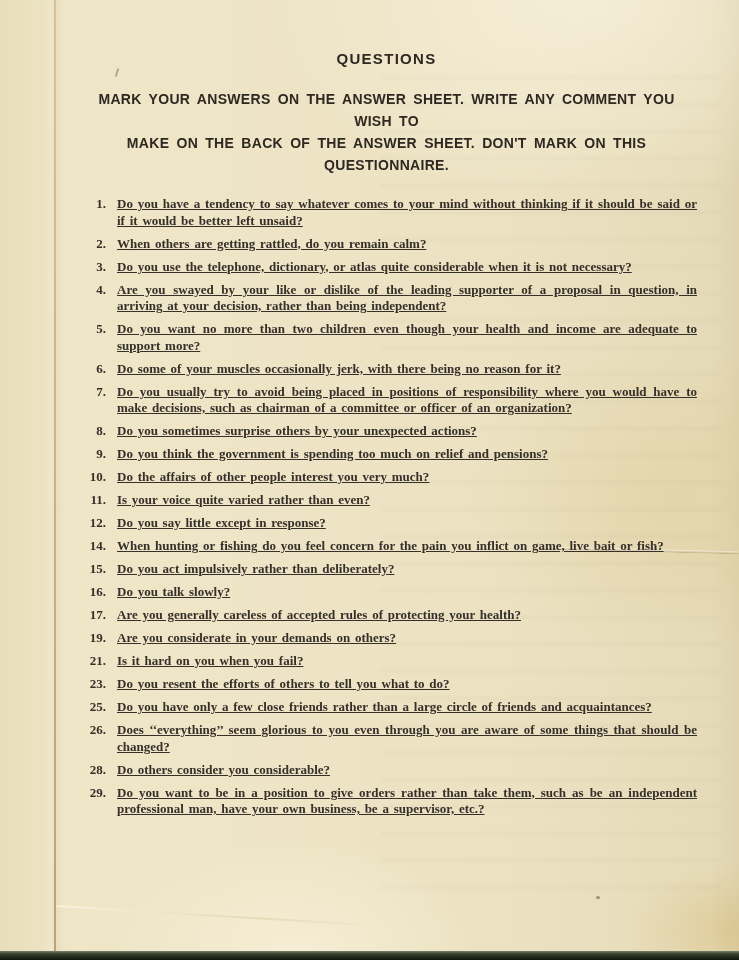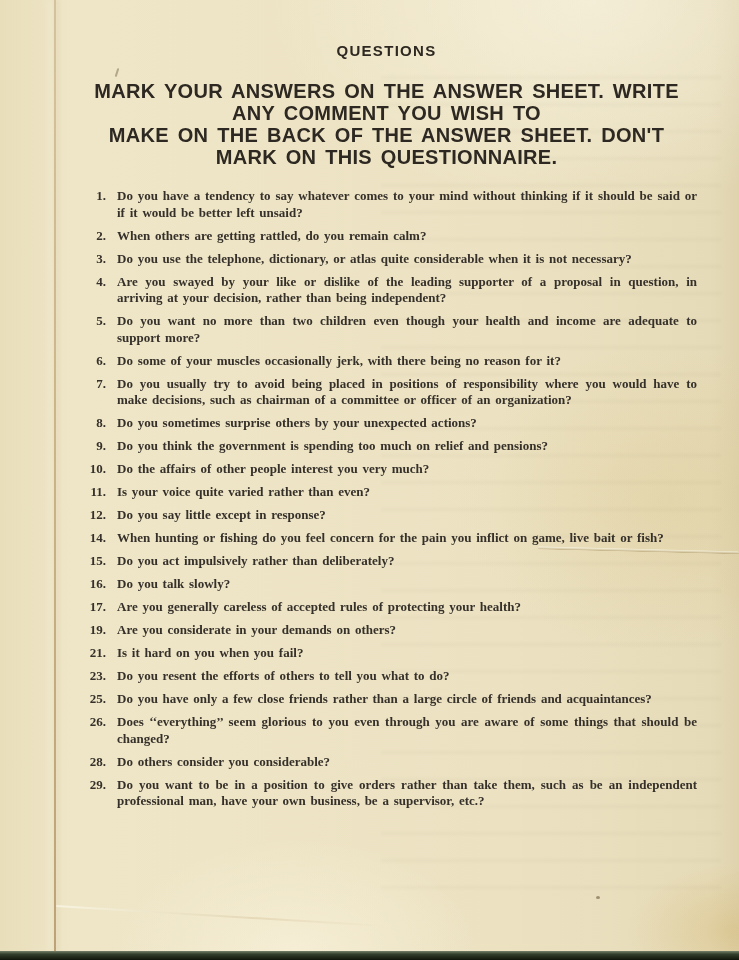--- a/index.html
+++ b/index.html
@@ -102,34 +102,34 @@
     transform: rotate(18deg);
     border-radius: 2px;
   }
   .paper-content {
     position: absolute;
     left: 76px;
     right: 42px;
     top: 42px;
   }
   .page-title {
-    margin: 0;
+    margin: 8px;
     text-align: center;
     font-family: "Liberation Sans", sans-serif;
     font-weight: bold;
     font-size: 15px;
     letter-spacing: 1.3px;
     color: #2d2821;
   }
   .instructions {
     margin: 21px 0 0 0;
     text-align: center;
     font-family: "Liberation Sans", sans-serif;
     font-weight: bold;
-    font-size: 20px;
+    font-size: 14px;
     line-height: 22px;
     letter-spacing: 0.3px;
     word-spacing: 3px;
     color: #2d2821;
   }
   .question-list {
     list-style: none;
     margin: 20px 0 0 0;
     padding: 0;
     display: flex;
@@ -147,20 +147,21 @@
   }
   .q-num {
     flex: none;
     width: 30px;
     text-align: right;
     margin-right: 11px;
   }
   .q-text {
     flex: 1;
     text-align: justify;
+    text-decoration: underline;
   }
 </style>
 </head>
 <body>
 
 <div class="scan">
 
   <div class="bleedthrough"></div>
   <div class="fold-line"></div>
   <div class="crease-right"></div>

